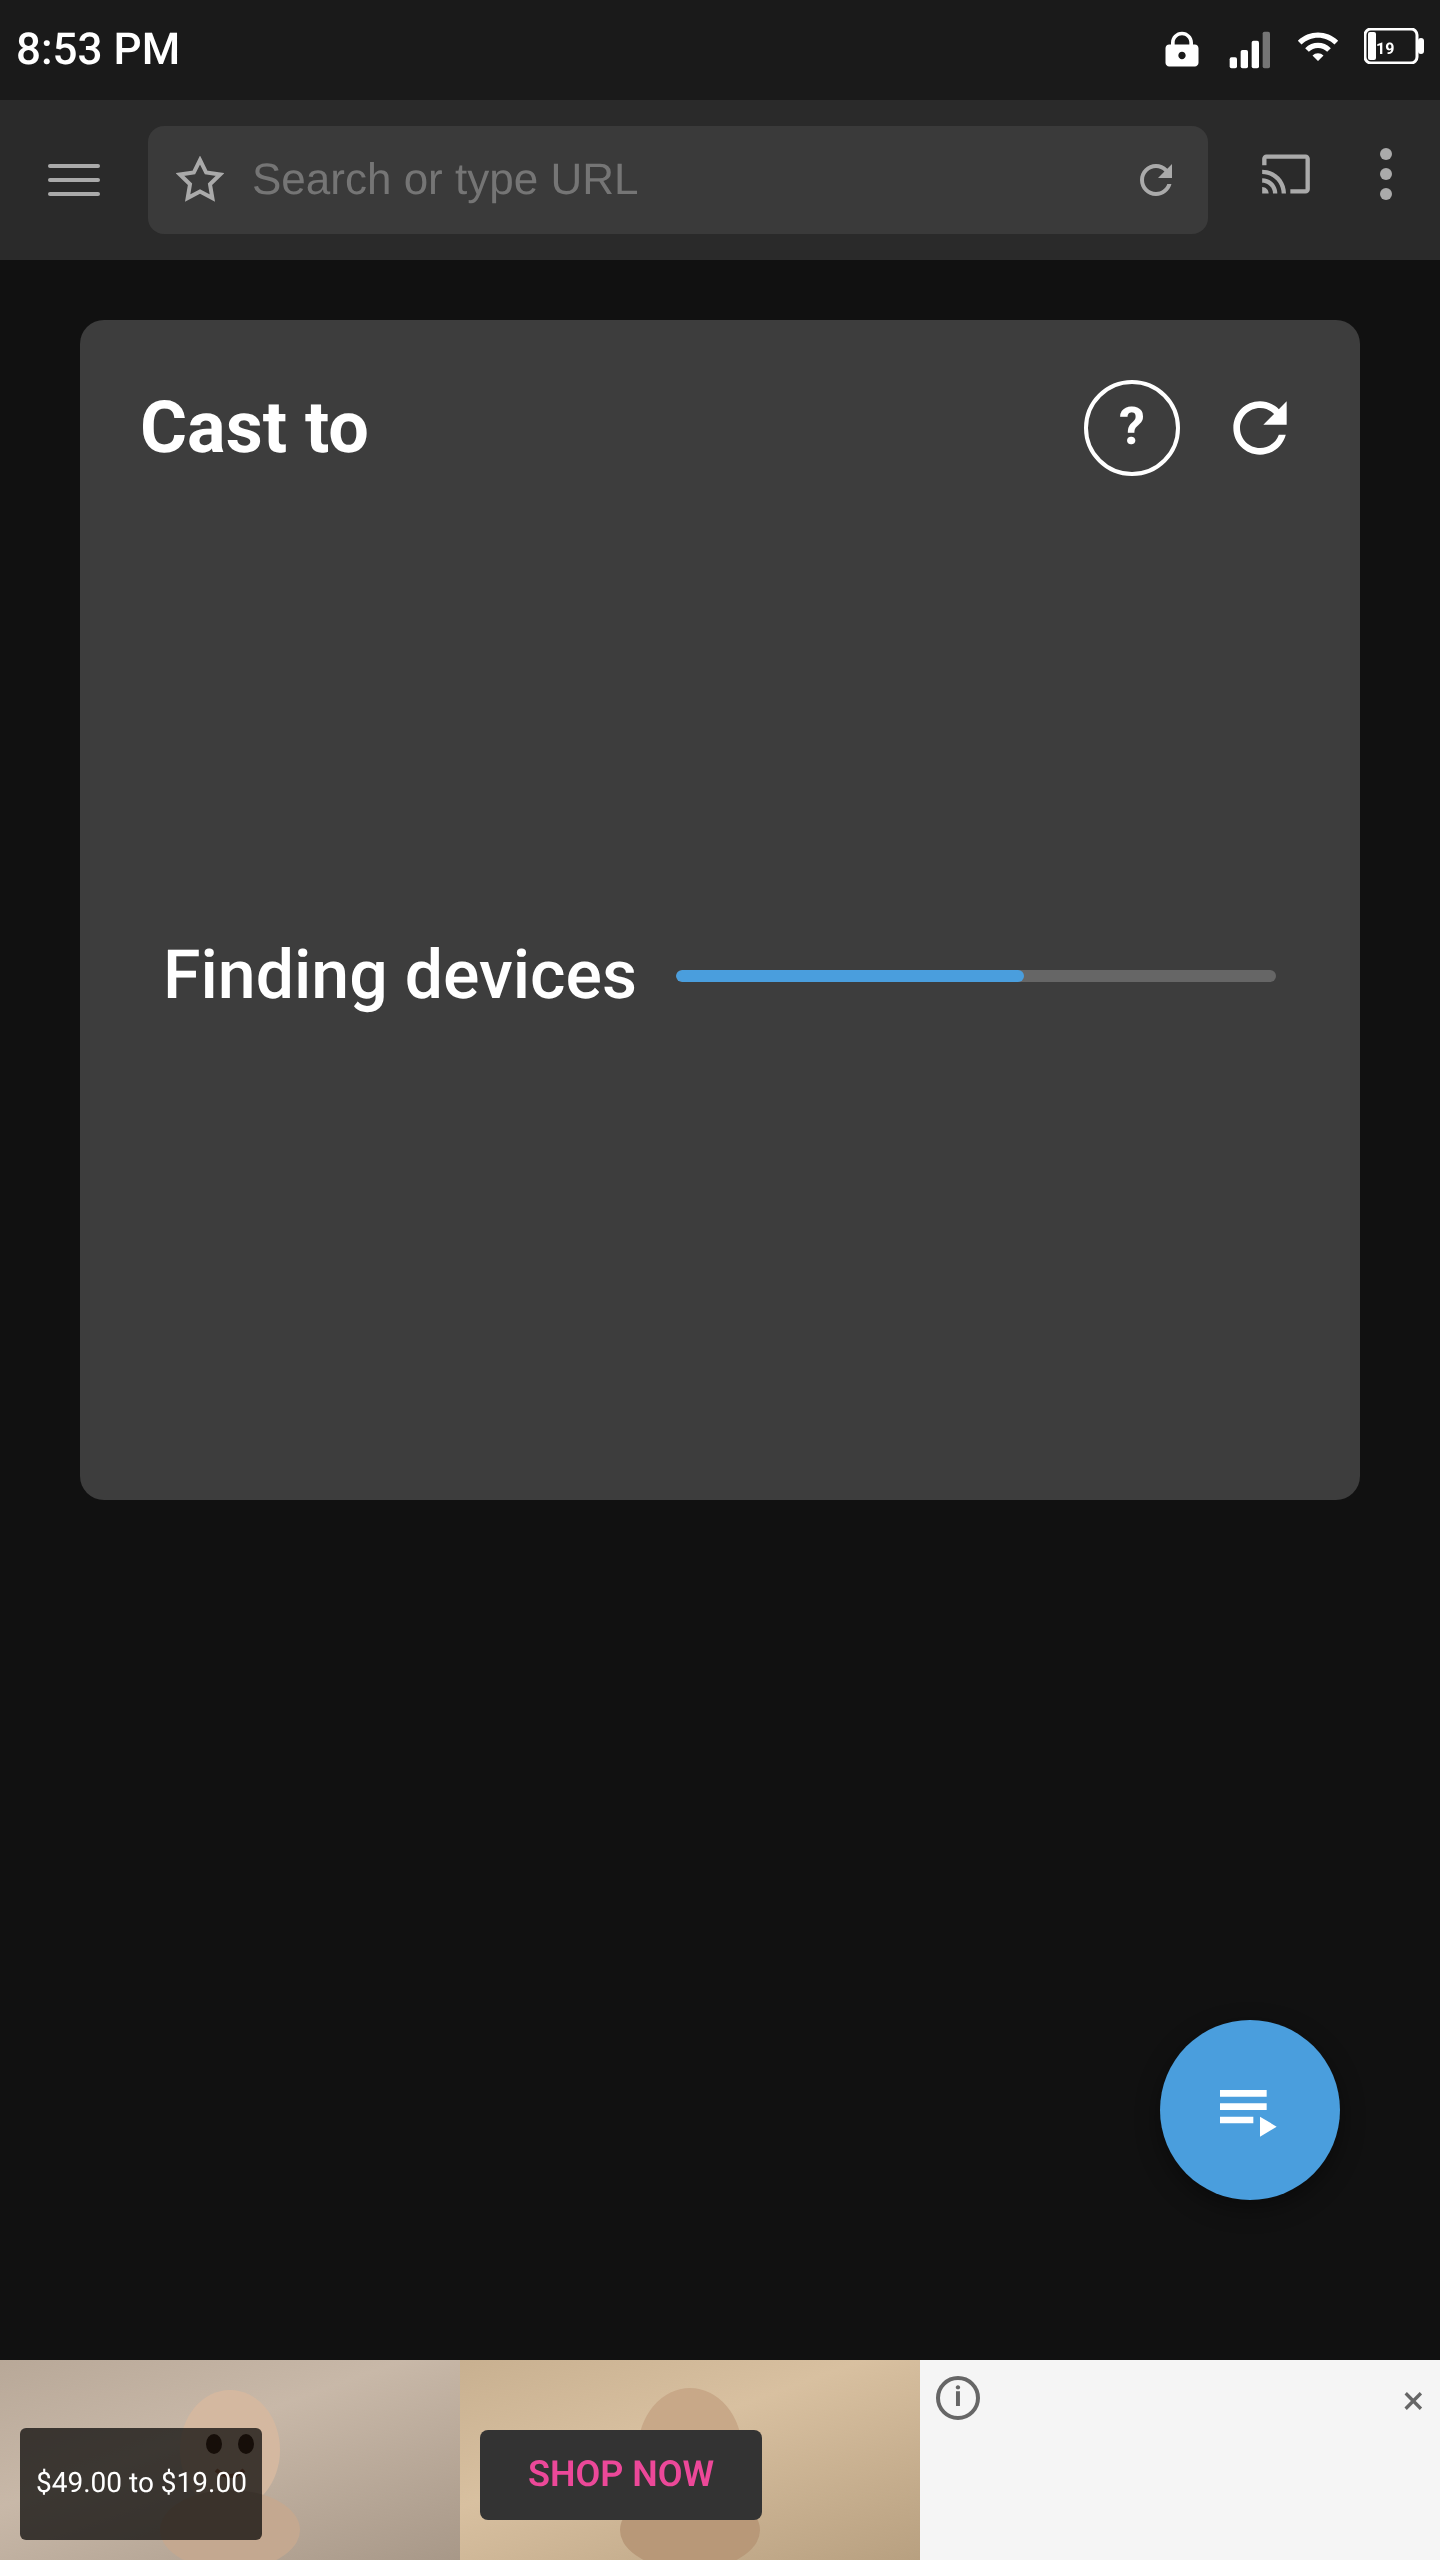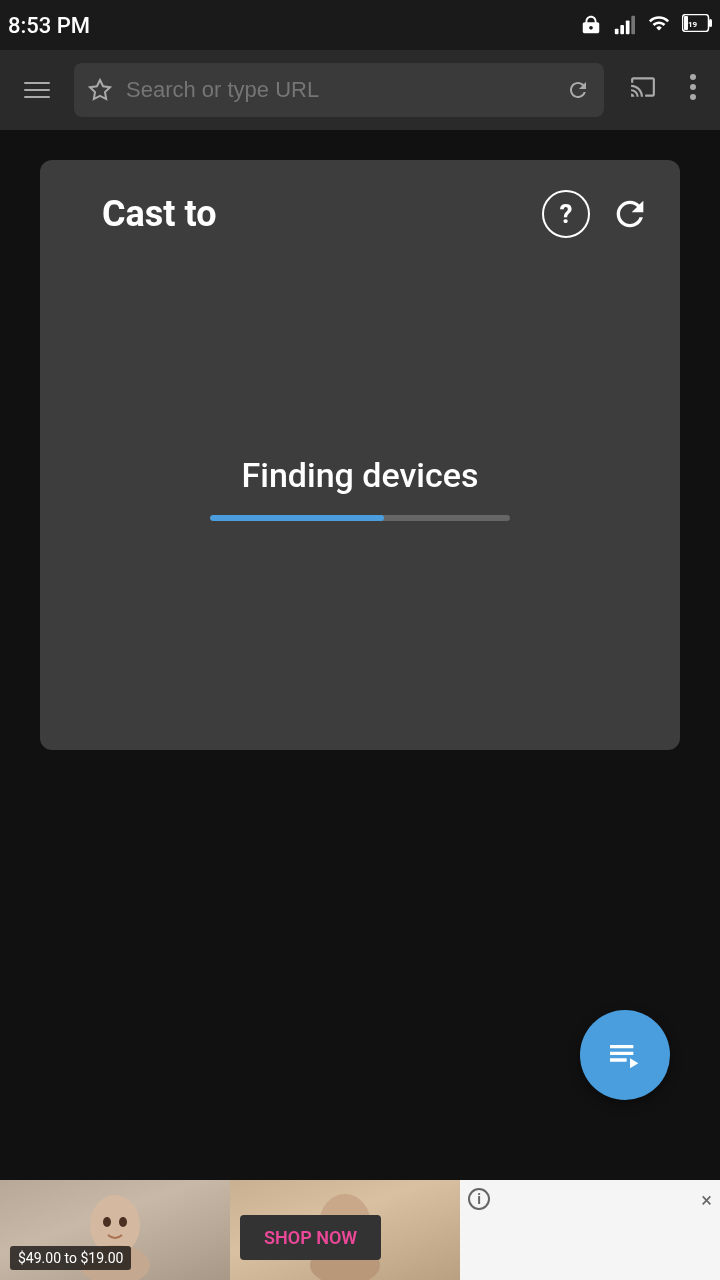--- a/index.html
+++ b/index.html
@@ -127,21 +127,20 @@
       display: flex;
       align-items: center;
       justify-content: space-between;
       margin-bottom: 20px;
     }
 
     .cast-title {
       color: #ffffff;
       font-size: 36px;
       font-weight: 700;
-      margin-left: 32px;
     }
 
     .cast-header-icons {
       display: flex;
       align-items: center;
       gap: 20px;
     }
 
     .help-icon {
       width: 48px;
@@ -153,21 +152,21 @@
       justify-content: center;
       color: #ffffff;
       font-size: 26px;
       font-weight: 700;
       cursor: pointer;
     }
 
     
     .finding-devices-area {
       display: flex;
-      flex-direction: column;
+      flex-direction: row;
       align-items: center;
       justify-content: center;
       height: 460px;
       gap: 20px;
     }
 
     .finding-text {
       color: #ffffff;
       font-size: 34px;
       font-weight: 500;
@@ -245,21 +244,21 @@
       justify-content: center;
     }
 
     .ad-price-tag {
       position: absolute;
       bottom: 10px;
       left: 10px;
       background: rgba(0,0,0,0.7);
       color: white;
       font-size: 14px;
-      padding: 4px 8px;
+      padding: 20px 8px;
       border-radius: 3px;
     }
 
     .ad-shop-now-btn {
       background: #333333;
       color: #ec4899;
       font-size: 18px;
       font-weight: 600;
       padding: 12px 24px;
       border-radius: 4px;

